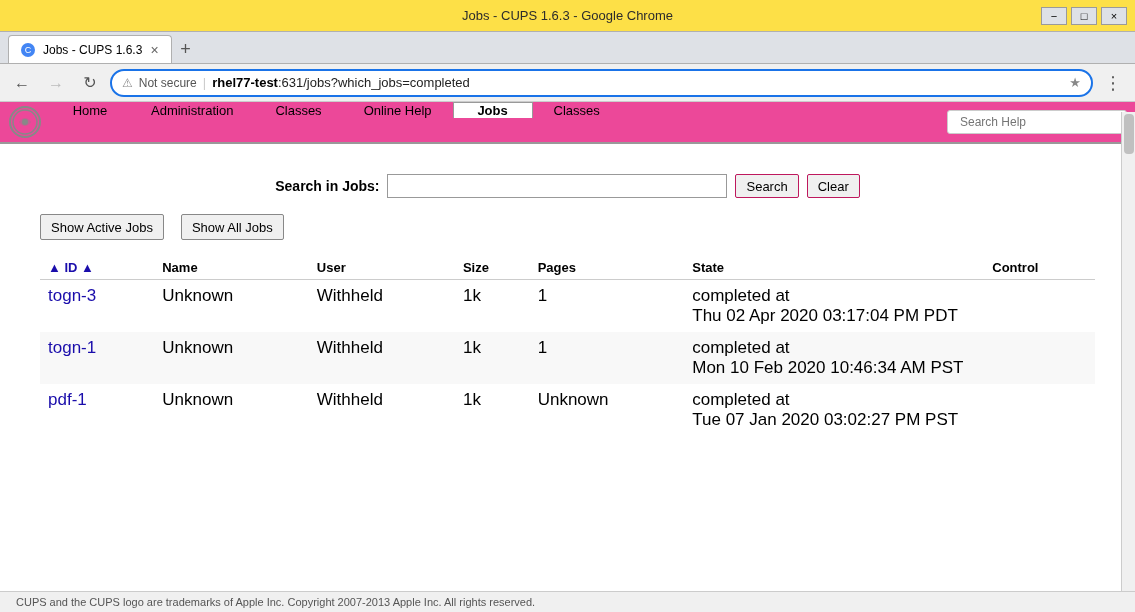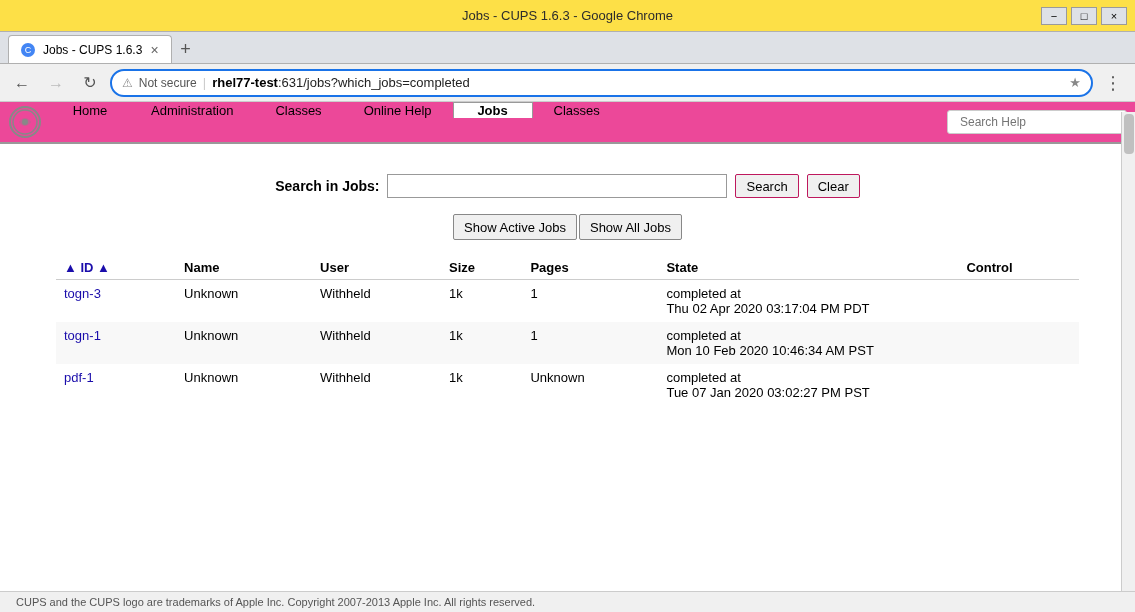--- a/index.html
+++ b/index.html
@@ -211,21 +211,21 @@
       border: 1px solid #ccc;
       border-radius: 3px;
       font-size: 12px;
       width: 180px;
       background: #fff;
       color: #888;
     }
 
     
     .content {
-      padding: 20px 56px;
+      padding: 20px 40px;
       background: #fff;
     }
 
     
     .search-section {
       display: flex;
       align-items: center;
       justify-content: center;
       margin: 10px 0 16px;
       gap: 8px;
@@ -247,23 +247,22 @@
       border: 1px solid #be185d;
       background: #f0f0f0;
       cursor: pointer;
       font-size: 13px;
       border-radius: 2px;
     }
 
     
     .job-buttons {
       display: flex;
-      gap: 2px;
+      gap: 17px;
       margin-bottom: 16px;
-      justify-content: center;
     }
     .btn-job {
       height: 26px;
       padding: 0 10px;
       border: 1px solid #888;
       background: #f0f0f0;
       cursor: pointer;
       font-size: 13px;
       border-radius: 2px;
     }
@@ -283,21 +282,21 @@
     .jobs-table th {
       text-align: left;
       font-weight: bold;
       font-size: 13px;
       padding: 4px 8px;
       border-bottom: 1px solid #ccc;
       color: #000;
     }
     .jobs-table td {
       padding: 6px 8px;
-      font-size: 13px;
+      font-size: 17px;
       vertical-align: top;
     }
     .jobs-table tr:nth-child(even) td {
       background: #f8f8f8;
     }
     .jobs-table a {
       color: #1a0dab;
       text-decoration: none;
     }
 

